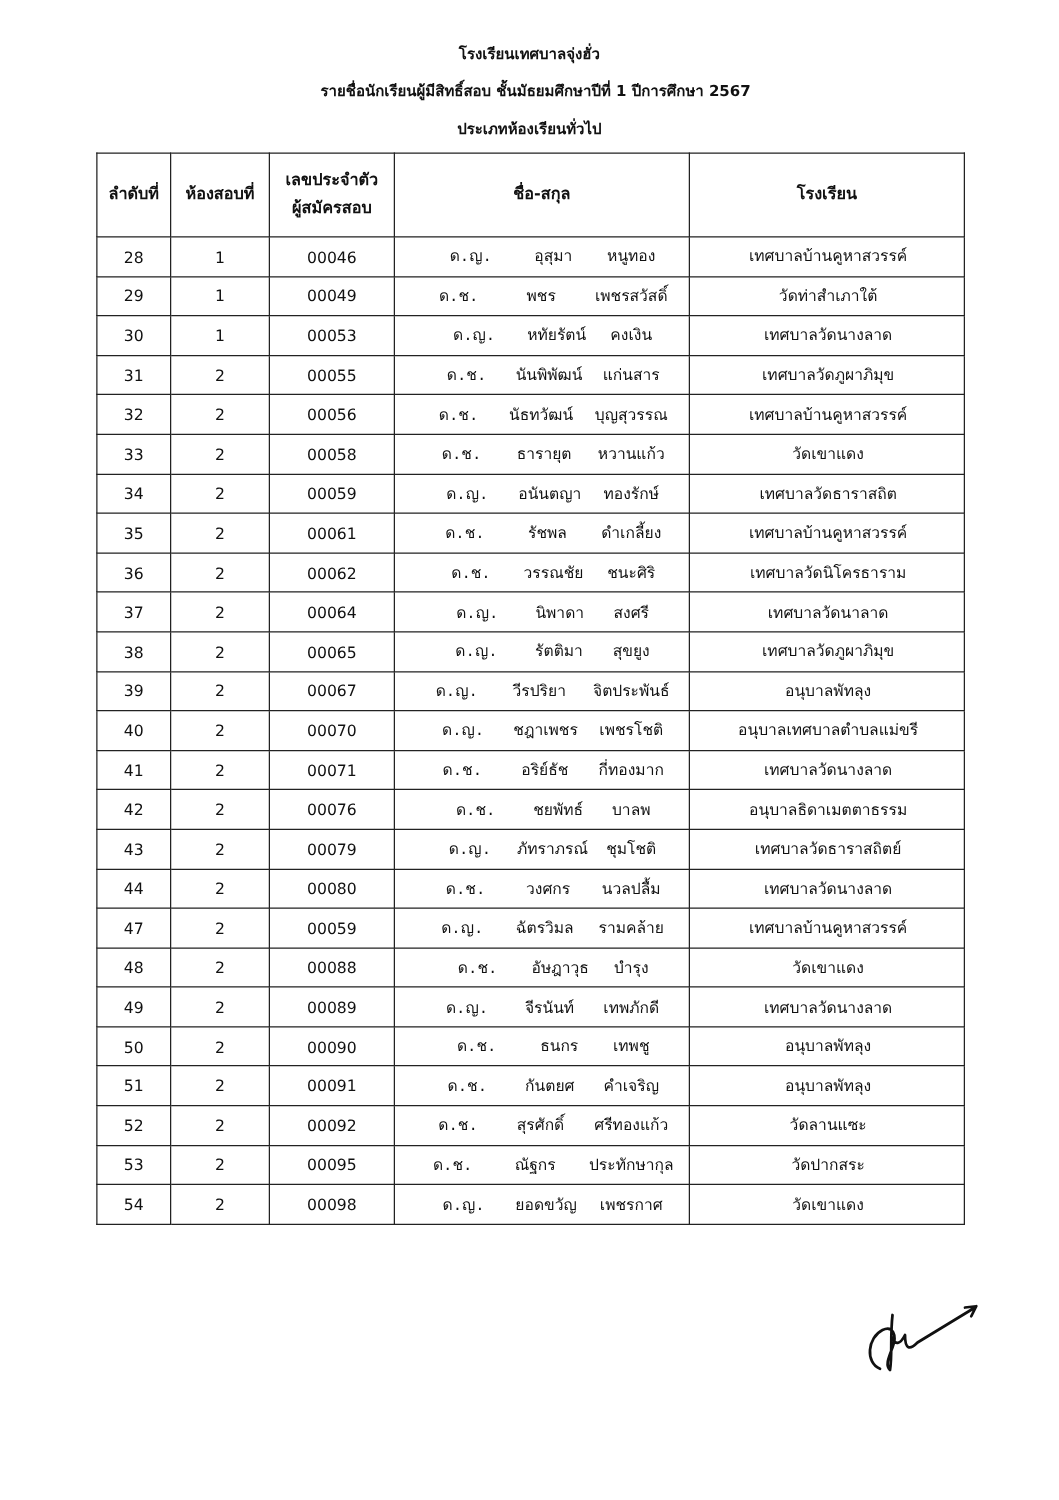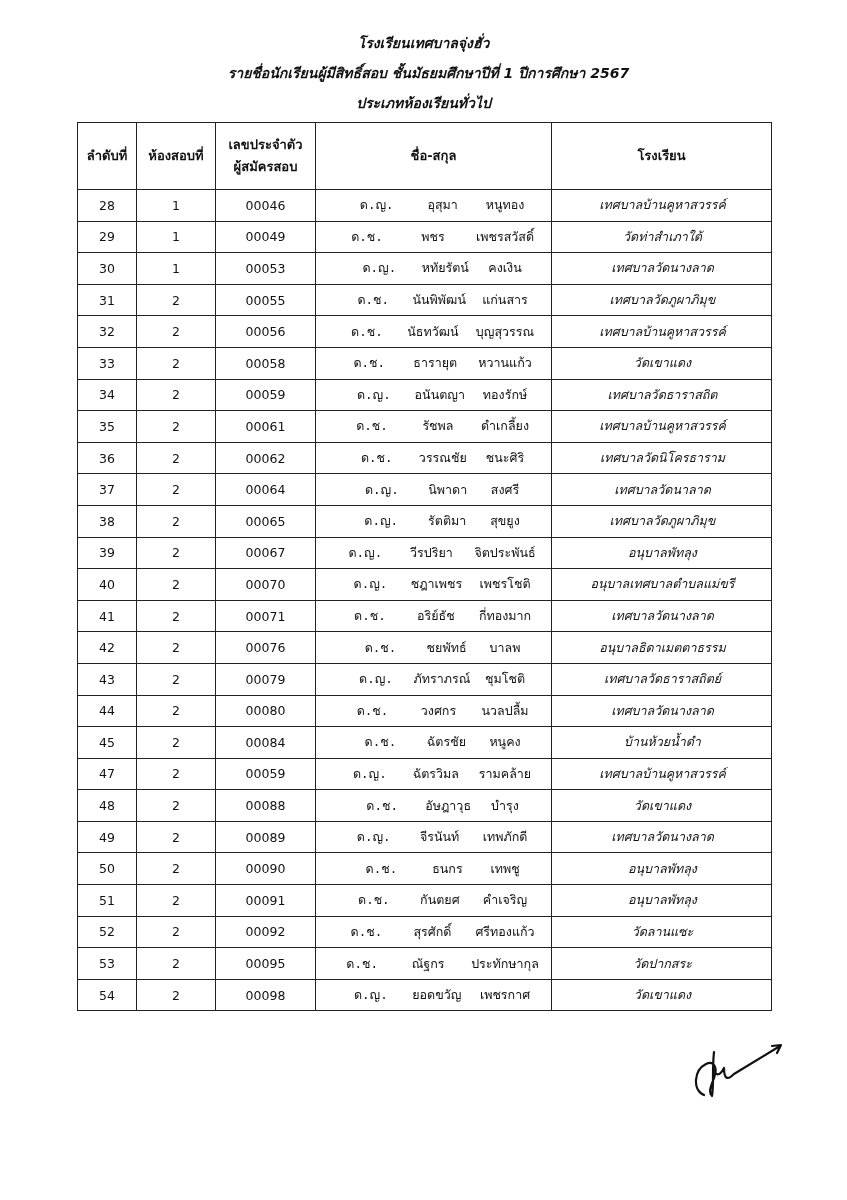--- a/index.html
+++ b/index.html
@@ -1,31 +1,31 @@
 <!DOCTYPE html>
 <html><head>
 <meta charset="utf-8">
 <style>
   html, body { margin: 0; padding: 0; background: #ffffff; }
   body { width: 847px; height: 1200px; position: relative; overflow: hidden;
          font-family: "DejaVu Sans", "Liberation Sans", sans-serif; color: #111; }
   .header { position: absolute; left: 0; top: 28px; width: 847px; text-align: center; }
-  .header div { font-weight: bold; font-size: 14px; line-height: 30px; height: 30px; font-style: italic; }
+  .header div { font-weight: bold; font-size: 12px; line-height: 30px; height: 30px; }
   .header .t2 { margin-left: 10px; }
   table.list { position: absolute; left: 77px; top: 122px; width: 694px;
                border-collapse: collapse; table-layout: fixed; font-size: 12.5px; padding-left: 41px; }
   table.list th, table.list td { border: 1.5px solid #222; padding: 0; }
   table.list th { height: 66px; font-weight: bold; font-size: 13px; text-align: center; line-height: 22px; }
   table.list td { height: 30.6px; text-align: center; }
   col.c1 { width: 59px; } col.c2 { width: 79px; } col.c3 { width: 100px; }
   col.c4 { width: 236px; } col.c5 { width: 220px; }
   td.name { text-align: left; padding-left: 11px !important; white-space: nowrap; font-family: Liberation Mono, monospace; }
   td.name .title { display: inline-block; width: 46px; }
   td.name .first { display: inline-block; width: 86px; }
-  td.school { text-align: left; padding-left: 2px !important; white-space: nowrap; font-style: italic; }
+  td.school { text-align: left; padding-left: 2px !important; white-space: nowrap; }
   .signature { position: absolute; left: 684px; top: 1040px; width: 110px; height: 60px; }
 </style>
 </head>
 <body>
 
 <div class="header">
   <div>โรงเรียนเทศบาลจุ่งฮั่ว</div>
   <div class="t2">รายชื่อนักเรียนผู้มีสิทธิ์สอบ ชั้นมัธยมศึกษาปีที่ 1 ปีการศึกษา 2567</div>
   <div>ประเภทห้องเรียนทั่วไป</div>
 </div>
@@ -164,27 +164,20 @@
         <td class="school">เทศบาลวัดธาราสถิตย์</td>
       </tr>
       <tr>
         <td>44</td>
         <td>2</td>
         <td>00080</td>
         <td class="name"><span class="title">ด.ช.</span><span class="first">วงศกร</span><span class="last">นวลปลื้ม</span></td>
         <td class="school">เทศบาลวัดนางลาด</td>
       </tr>
       <tr>
-        <td>45</td>
-        <td>2</td>
-        <td>00084</td>
-        <td class="name"><span class="title">ด.ช.</span><span class="first">ฉัตรชัย</span><span class="last">หนูคง</span></td>
-        <td class="school">บ้านห้วยน้ำดำ</td>
-      </tr>
-      <tr>
         <td>47</td>
         <td>2</td>
         <td>00059</td>
         <td class="name"><span class="title">ด.ญ.</span><span class="first">ฉัตรวิมล</span><span class="last">รามคล้าย</span></td>
         <td class="school">เทศบาลบ้านคูหาสวรรค์</td>
       </tr>
       <tr>
         <td>48</td>
         <td>2</td>
         <td>00088</td>

